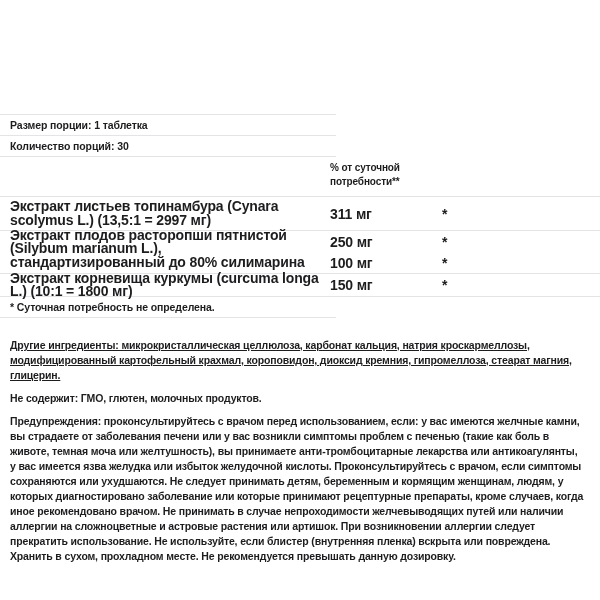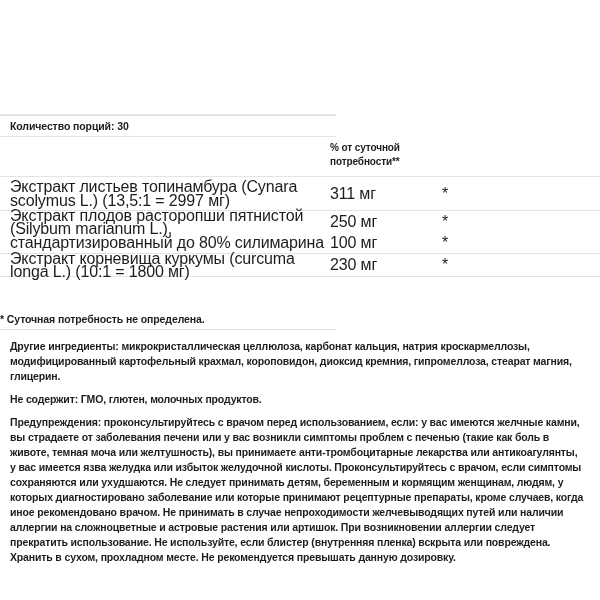--- a/index.html
+++ b/index.html
@@ -20,48 +20,51 @@
     padding-left:10px;
   }
 
   .thead{display:flex;align-items:flex-start;height:35px;padding-top:4px;box-sizing:content-box;}
   .th-spacer{width:330px;}
   .th-amt{width:112px;font-size:10.5px;font-weight:700;line-height:13.5px;letter-spacing:-0.1px;}
   .th-amt .inner{width:92px;}
   .th-dv{flex:1;font-size:10px;font-weight:700;line-height:13.5px;letter-spacing:-0.1px;}
   .th-dv .inner{width:112px;}
 
-  .trow{display:flex;align-items:center;font-size:16px;font-weight:400;letter-spacing:-0.15px;}
+  .trow{display:flex;align-items:center;font-size:14px;font-weight:700;letter-spacing:-0.15px;}
   .trow .c-name{width:330px;padding-left:10px;box-sizing:border-box;line-height:13.5px;}
   .trow .c-amt{width:112px;}
   .trow .c-dv{flex:1;}
   .r1{height:33px;}
   .r2{height:22px;}
   .r3{height:20px;}
   .r4{height:22px;}
 
   .footnote{
     height:20px;display:flex;align-items:center;
-    font-size:10.5px;font-weight:700;letter-spacing:-0.1px;margin-top:32px;
+    font-size:10.5px;font-weight:700;letter-spacing:-0.1px;padding-left:10px;
   }
 
   .para{
     margin:0;padding:0 8px 0 10px;
     font-size:10.5px;font-weight:700;line-height:15px;letter-spacing:-0.15px;
     max-width:592px;box-sizing:border-box;
   }
-  .para.mt8{margin-top:9px;}
+  .para.mt8{margin-top:20px;text-decoration:underline;}
   .para.mt12{margin-top:8px;}
 </style>
 </head>
 <body>
 
 <div class="sheet">
 
   <div class="hr partial"></div>
+  <div class="serv-row">
+    <span>Размер порции: 1 таблетка</span>
+  </div>
 
   <div class="hr partial"></div>
   <div class="serv-row">
     <span>Количество порций: 30</span>
   </div>
 
   <div class="hr partial"></div>
   <div class="thead">
     <div class="th-spacer"></div>
     <div class="th-dv">
@@ -84,21 +87,21 @@
   </div>
   <div class="trow r3">
     <div class="c-name">стандартизированный до 80% силимарина</div>
     <div class="c-amt">100 мг</div>
     <div class="c-dv">*</div>
   </div>
 
   <div class="hr full"></div>
   <div class="trow r4">
     <div class="c-name">Экстракт корневища куркумы (curcuma longa L.) (10:1 = 1800 мг)</div>
-    <div class="c-amt">230 мг</div>
+    <div class="c-amt">150 мг</div>
     <div class="c-dv">*</div>
   </div>
 
   <div class="hr full"></div>
   <div class="footnote">* Суточная потребность не определена.</div>
 
   <div class="hr partial"></div>
 
   <p class="para mt8">Другие ингредиенты: микрокристаллическая целлюлоза, карбонат кальция, натрия кроскармеллозы, модифицированный картофельный крахмал, короповидон, диоксид кремния, гипромеллоза, стеарат магния, глицерин.</p>
   <p class="para mt12">Не содержит: ГМО, глютен, молочных продуктов.</p>

